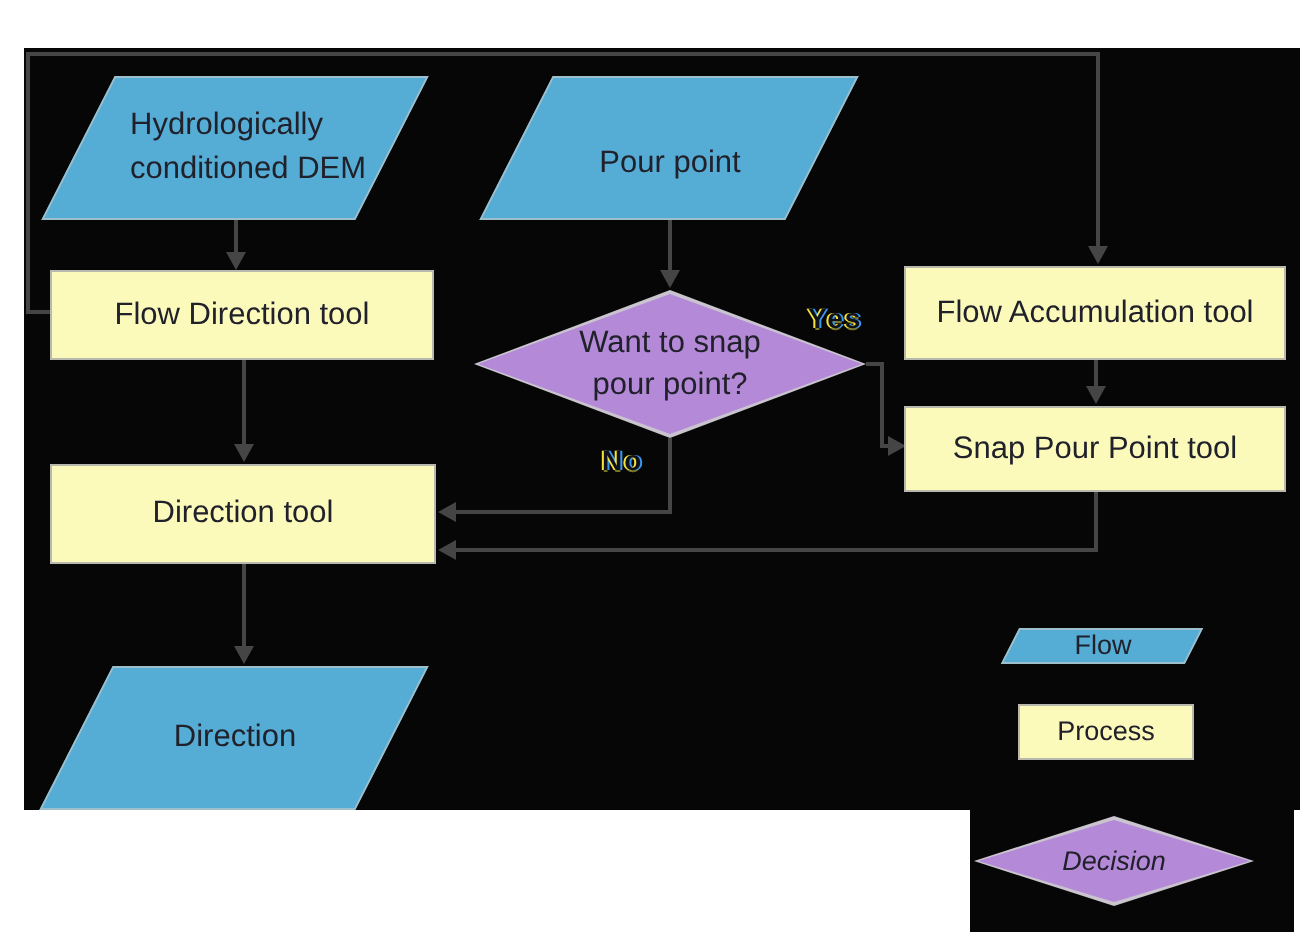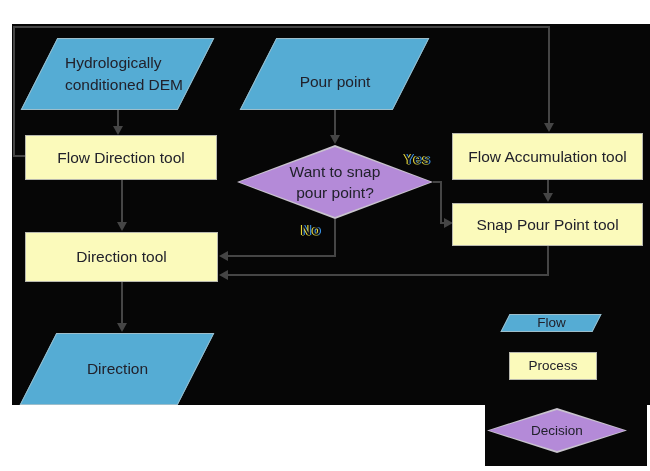--- a/index.html
+++ b/index.html
@@ -133,20 +133,20 @@
   <div class="node" style="left:501px;top:314px;width:101px;height:18px;">
     <div class="shape para" style="left:4px;top:0;width:92px;height:18px;"></div>
     <div class="label legend-label">Flow</div>
   </div>
 
   <div class="node" style="left:509px;top:352px;width:88px;height:28px;">
     <div class="shape rect"></div>
     <div class="label legend-label">Process</div>
   </div>
 
-  <div class="node" style="left:487px;top:408px;width:140px;height:45px;">
+  <div class="node" style="left:487px;top:408px;width:140px;height:45px;font-style:italic;">
     <div class="shape dia-outer">
         <div class="dia-inner"></div>
       </div>
     <div class="label legend-label">Decision</div>
   </div>
 
 </div>
 
 </body></html>

